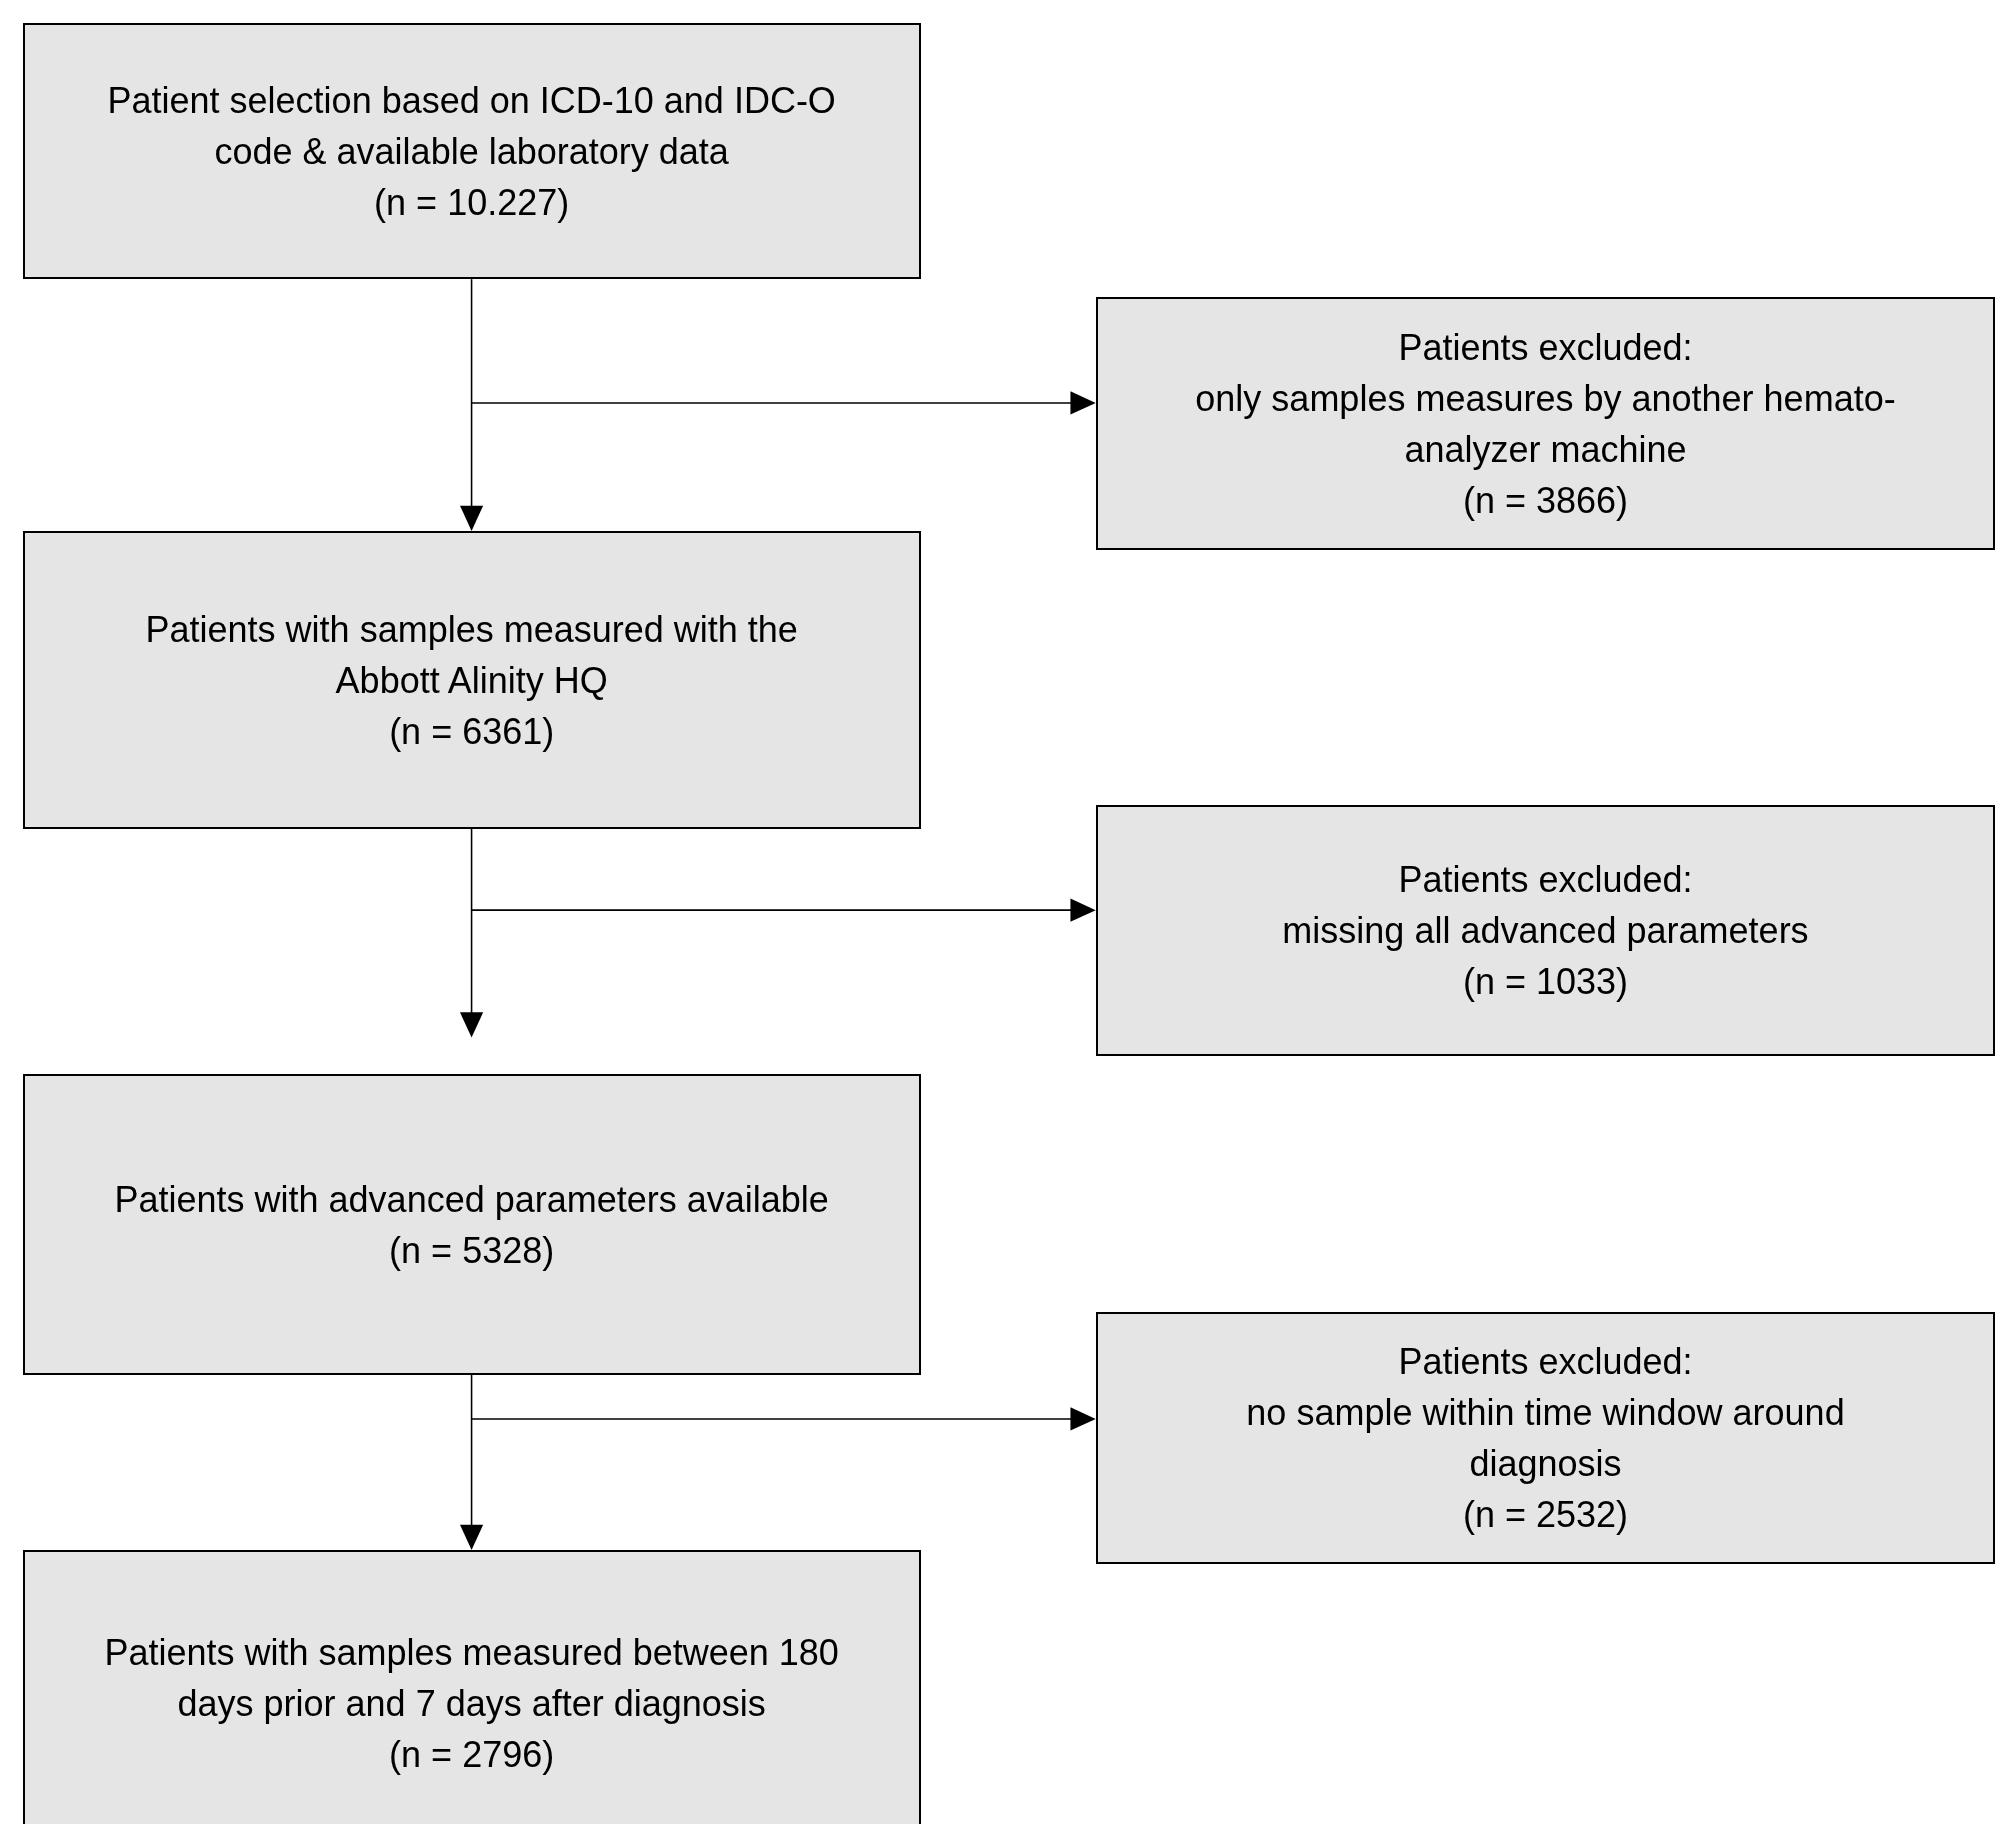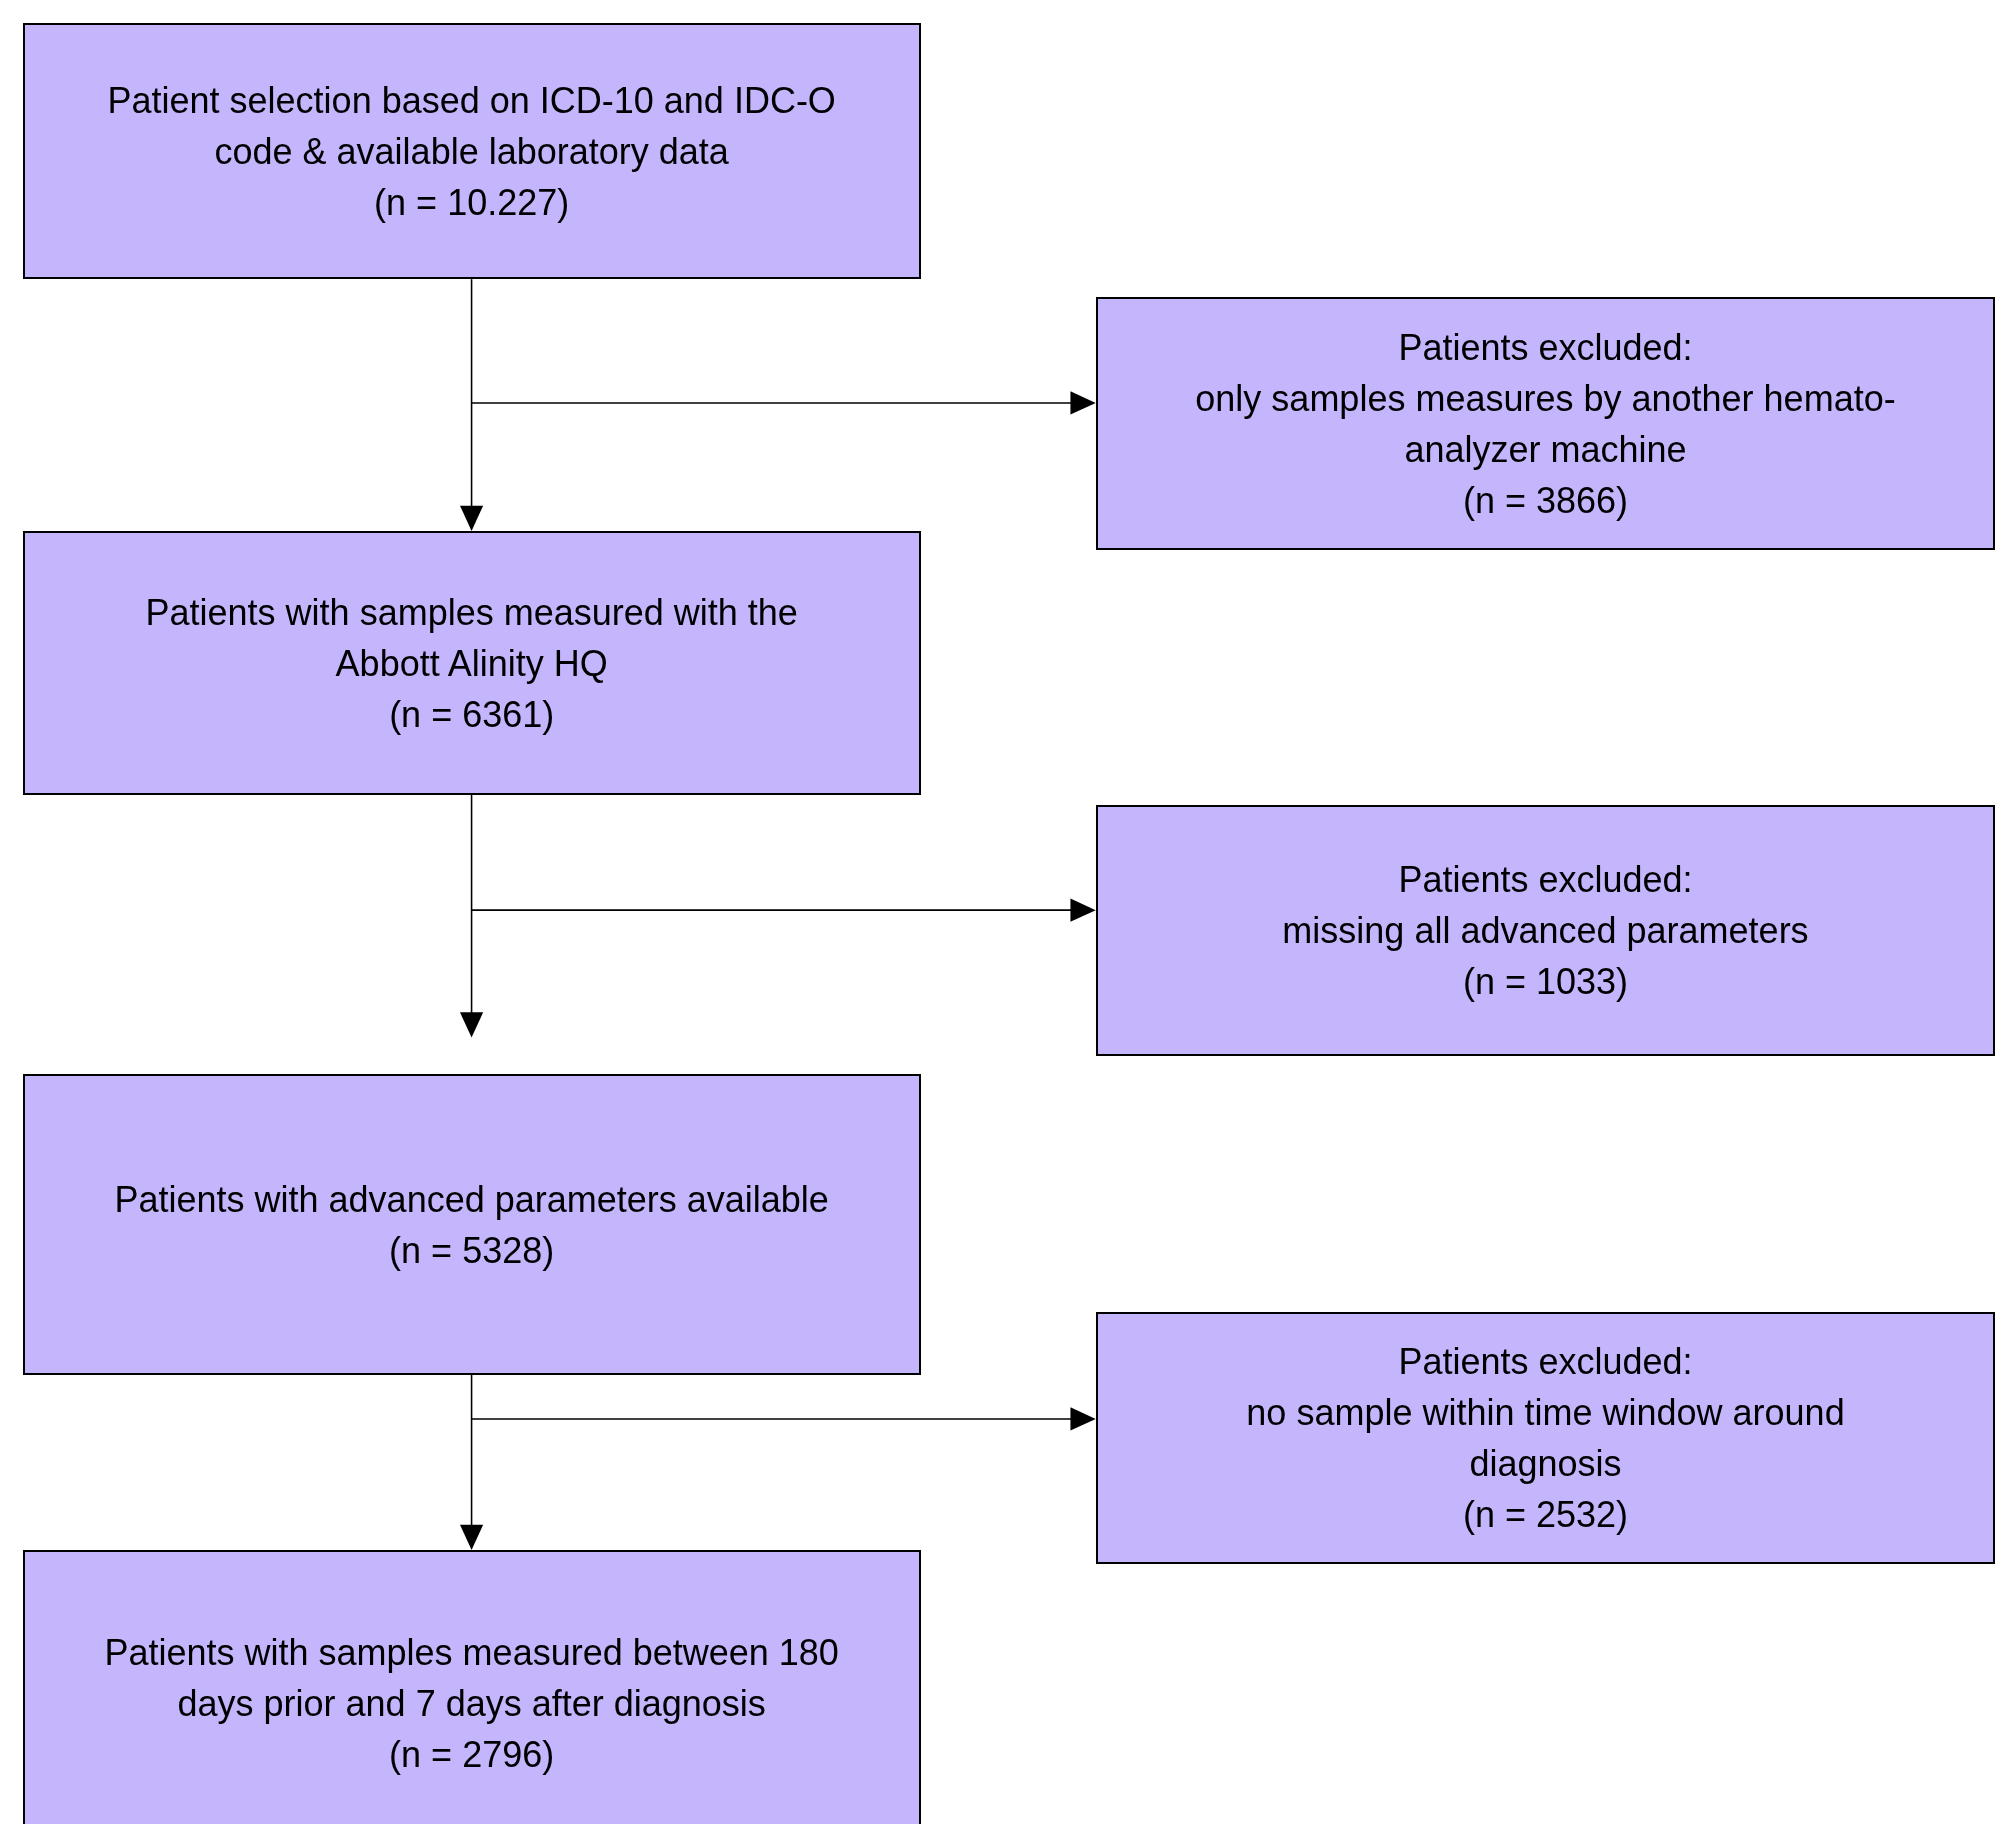--- a/index.html
+++ b/index.html
@@ -12,39 +12,39 @@
     width: 2015px;
     height: 1824px;
     background: #ffffff;
     font-family: "Liberation Sans", "DejaVu Sans", sans-serif;
     color: #000000;
   }
   .flow-box {
     position: absolute;
     box-sizing: border-box;
     border: 2.6px solid #000000;
-    background: #c4b5fd;
+    background: #e5e5e5;
     display: flex;
     align-items: center;
     justify-content: center;
     text-align: center;
   }
   .flow-box .box-text {
     white-space: pre-line;
     font-size: 36px;
     line-height: 51px;
     letter-spacing: 0;
   }
   
   .col-main  { left: 22.7px;   width: 898px; }
   
   .col-excl  { left: 1096px; width: 899px; margin-top: 20px; }
 
   #box-1 { top: 23px;   height: 256px; }
-  #box-3 { top: 531px; height: 264px; }
+  #box-3 { top: 531px; height: 298px; }
   #box-5 { top: 1074px; height: 301px; }
   #box-7 { top: 1550px; height: 307px; }
 
   #box-2 { top: 277px;  height: 253px; }
   #box-4 { top: 785px; height: 251px; }
   #box-6 { top: 1292px; height: 252px; }
 
   #arrow-layer {
     position: absolute;
     left: 0; top: 0;

